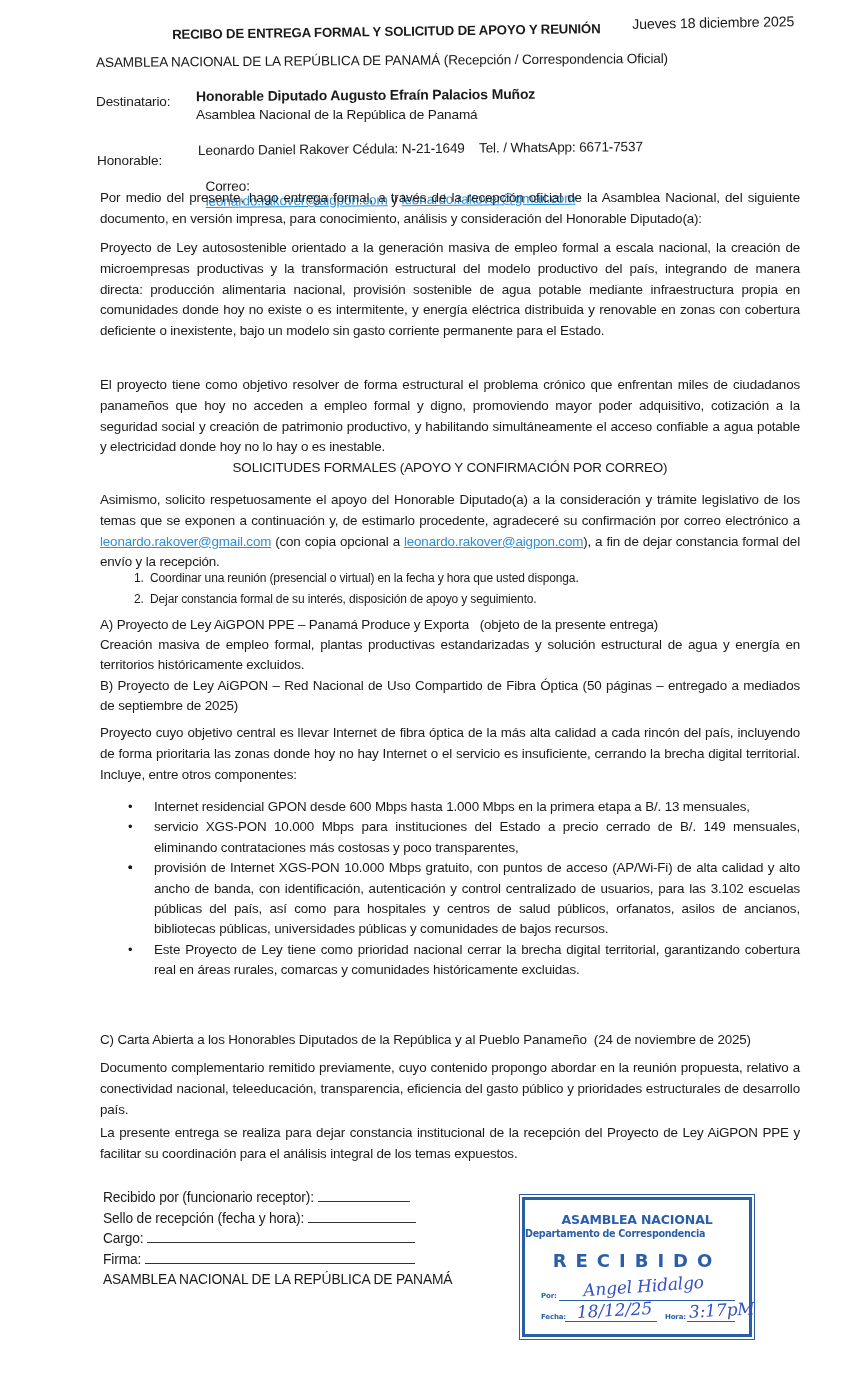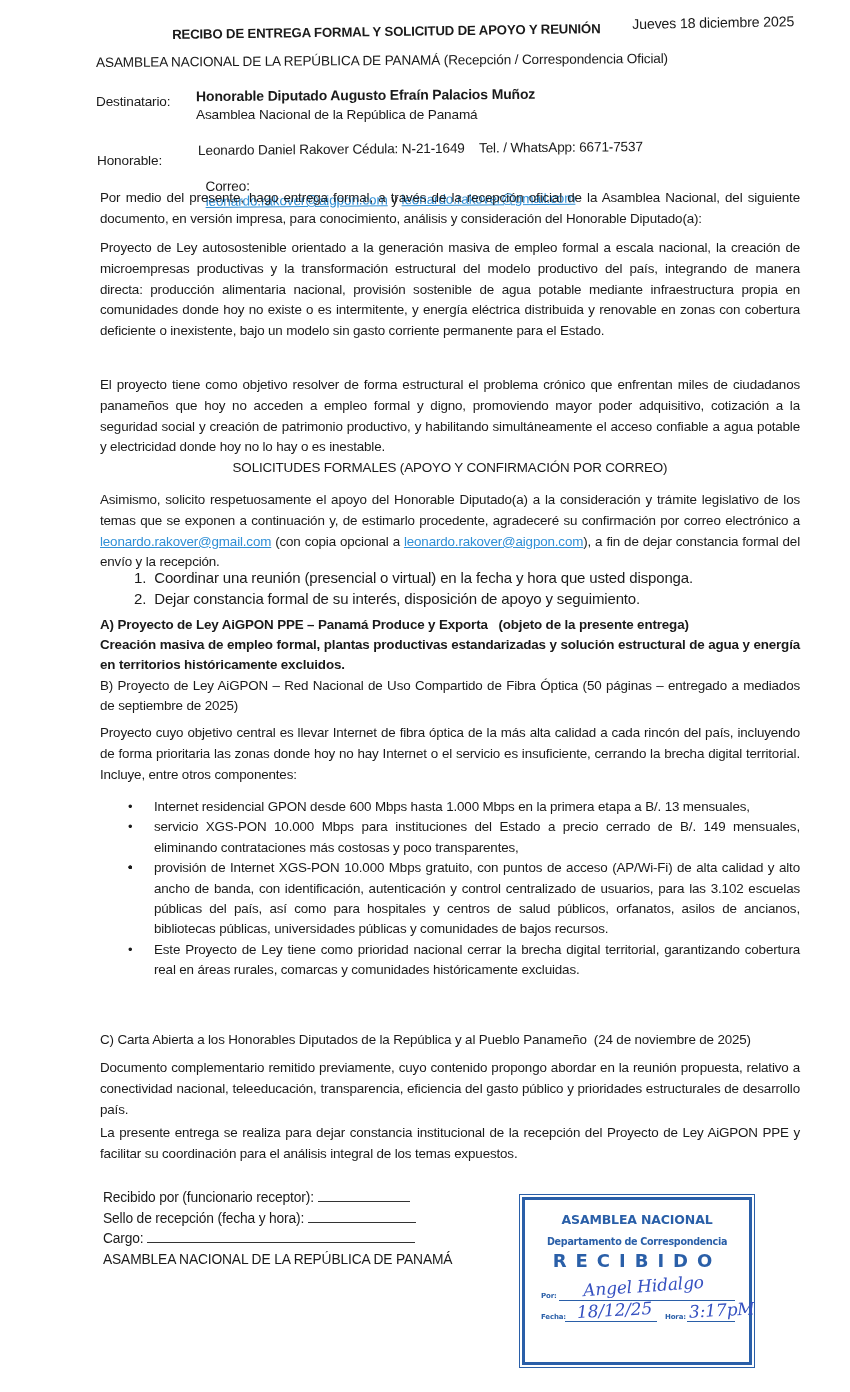--- a/index.html
+++ b/index.html
@@ -20,35 +20,35 @@
   .org { left: 96px; top: 55px; font-size: 13.6px; transform: rotate(-0.4deg); transform-origin: left top; }
   .lbl { font-size: 13.6px; }
   .bold { font-weight: bold; }
   .link { color: #2f8fd6; text-decoration: underline; }
   .block {
     position: absolute; left: 100px; width: 700px;
     font-size: 13.4px; line-height: 20.8px; text-align: justify;
   }
   .block p { margin: 0; }
   .center { text-align: center; }
-  .numlist { position: absolute; left: 134px; font-size: 15px; line-height: 20.5px; }
+  .numlist { position: absolute; left: 134px; font-size: 12px; line-height: 20.5px; }
   .numlist div { white-space: nowrap; }
   .bullets { position: absolute; left: 128px; width: 672px; font-size: 13.4px; line-height: 20.4px; }
   .bullet { position: relative; padding-left: 26px; text-align: justify; }
   .bullet .dot { position: absolute; left: 0; top: 0; font-size: 13px; }
   .sigblock { position: absolute; left: 103px; top: 1188px; font-size: 13.8px; line-height: 20.5px; }
   .sigblock div { white-space: nowrap; }
   .uline { display: inline-block; border-bottom: 1px solid #333; height: 14px; vertical-align: baseline; }
   .stamp {
-    position: absolute; left: 522px; top: 1197px; width: 230px; height: 168px;
+    position: absolute; left: 522px; top: 1197px; width: 230px; height: 140px;
     border: 3px solid #2a5fa8; outline: 1px solid #2a5fa8; outline-offset: 2px;
     color: #2a5fa8; font-family: "DejaVu Sans", sans-serif;
   }
   .stamp .s1 { position: absolute; left: 0; right: 0; top: 12px; text-align: center; font-weight: bold; font-size: 12.5px; }
-  .stamp .s2 { position: absolute; left: 0; right: 0; top: 36px; text-align: center; font-weight: bold; font-size: 9.6px; letter-spacing: -0.3px; }
+  .stamp .s2 { position: absolute; left: 0; right: 0; top: 28px; text-align: left; font-weight: bold; font-size: 9.6px; letter-spacing: -0.3px; }
   .stamp .s3 { position: absolute; left: 0; right: 0; top: 50px; text-align: center; font-weight: bold; font-size: 18px; letter-spacing: 9px; }
   .stamp .row { position: absolute; left: 16px; font-weight: bold; font-size: 7px; }
   .stamp .line { position: absolute; border-bottom: 1.2px solid #2a5fa8; }
   .hand { position: absolute; font-family: "DejaVu Serif", serif; font-style: italic; color: #3550c0; font-size: 17px; white-space: nowrap; }
 </style>
 </head>
 <body>
 
 <div class="abs title">RECIBO DE ENTREGA FORMAL Y SOLICITUD DE APOYO Y REUNIÓN</div>
 <div class="abs date">Jueves 18 diciembre 2025</div>
@@ -74,21 +74,21 @@
 
 <div class="block center" style="top:458px;">SOLICITUDES FORMALES (APOYO Y CONFIRMACIÓN POR CORREO)</div>
 <div class="block" style="top:490px;">
   <span>Asimismo, solicito respetuosamente el apoyo del Honorable Diputado(a) a la consideración y trámite legislativo de los temas que se exponen a continuación y, de estimarlo procedente, agradeceré su confirmación por correo electrónico a </span><a class="link">leonardo.rakover@gmail.com</a><span> (con copia opcional a </span><a class="link">leonardo.rakover@aigpon.com</a><span>), a fin de dejar constancia formal del envío y la recepción.</span>
 </div>
 <div class="numlist" style="top:568px;">
   <div style="white-space:pre;">1.  Coordinar una reunión (presencial o virtual) en la fecha y hora que usted disponga.</div>
   <div style="white-space:pre;">2.  Dejar constancia formal de su interés, disposición de apoyo y seguimiento.</div>
 </div>
 
-<div class="block" style="top:615px; line-height:20px;font-weight:bold;">
+<div class="block" style="top:615px; line-height:20px;">
   <p style="white-space:pre;">A) Proyecto de Ley AiGPON PPE – Panamá Produce y Exporta   (objeto de la presente entrega)</p>
   <p>Creación masiva de empleo formal, plantas productivas estandarizadas y solución estructural de agua y energía en territorios históricamente excluidos.</p>
 </div>
 
 <div class="block" style="top:676px; line-height:20px;">B) Proyecto de Ley AiGPON – Red Nacional de Uso Compartido de Fibra Óptica (50 páginas – entregado a mediados de septiembre de 2025)</div>
 <div class="block" style="top:723px;">Proyecto cuyo objetivo central es llevar Internet de fibra óptica de la más alta calidad a cada rincón del país, incluyendo de forma prioritaria las zonas donde hoy no hay Internet o el servicio es insuficiente, cerrando la brecha digital territorial. Incluye, entre otros componentes:</div>
 <div class="bullets" style="top:797px;">
   <div class="bullet"><span class="dot">•</span><span>Internet residencial GPON desde 600 Mbps hasta 1.000 Mbps en la primera etapa a B/. 13 mensuales,</span></div>
   <div class="bullet"><span class="dot">•</span><span>servicio XGS-PON 10.000 Mbps para instituciones del Estado a precio cerrado de B/. 149 mensuales, eliminando contrataciones más costosas y poco transparentes,</span></div>
   <div class="bullet"><span class="dot">•</span></div>
@@ -99,20 +99,21 @@
 
 <div class="block" style="top:1030px; white-space:pre;">C) Carta Abierta a los Honorables Diputados de la República y al Pueblo Panameño  (24 de noviembre de 2025)</div>
 <div class="block" style="top:1058px;">Documento complementario remitido previamente, cuyo contenido propongo abordar en la reunión propuesta, relativo a conectividad nacional, teleeducación, transparencia, eficiencia del gasto público y prioridades estructurales de desarrollo país.</div>
 
 <div class="block" style="top:1123px;">La presente entrega se realiza para dejar constancia institucional de la recepción del Proyecto de Ley AiGPON PPE y facilitar su coordinación para el análisis integral de los temas expuestos.</div>
 
 <div class="sigblock">
   <div><span>Recibido por (funcionario receptor):</span> <span class="uline" style="width:92px;"></span></div>
   <div><span>Sello de recepción (fecha y hora):</span> <span class="uline" style="width:108px;"></span></div>
   <div><span>Cargo:</span> <span class="uline" style="width:268px;"></span></div>
+  <div><span>Firma:</span> <span class="uline" style="width:270px;"></span></div>
   <div>ASAMBLEA NACIONAL DE LA REPÚBLICA DE PANAMÁ</div>
 </div>
 
 <div class="stamp">
   <div class="s1">ASAMBLEA NACIONAL</div>
   <div class="s2">Departamento de Correspondencia</div>
   <div class="s3">RECIBIDO</div>
   <div class="row" style="top:92px;">Por:</div>
   <div class="line" style="left:34px; right:14px; top:100px;"></div>
   <div class="row" style="top:113px;">Fecha:</div>

